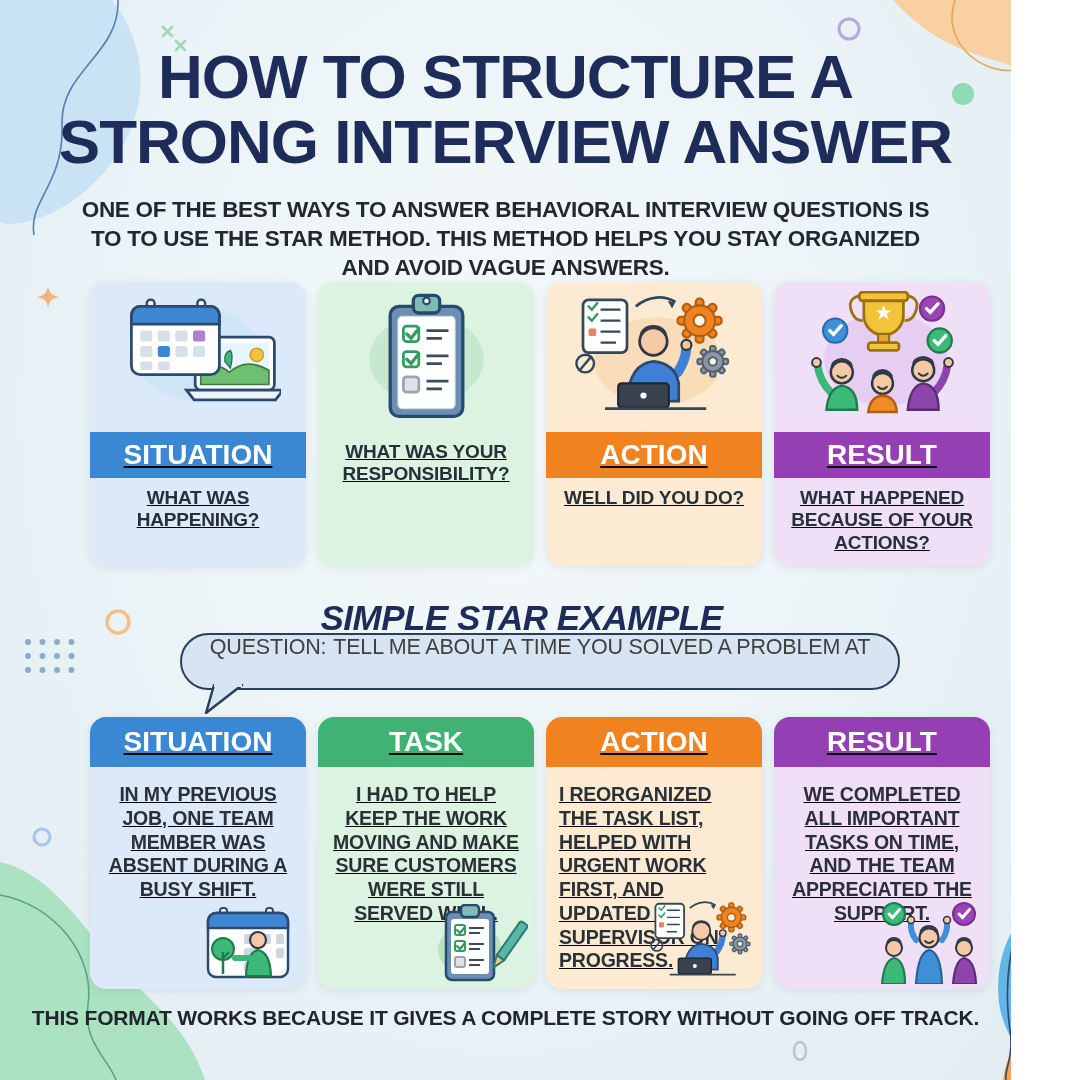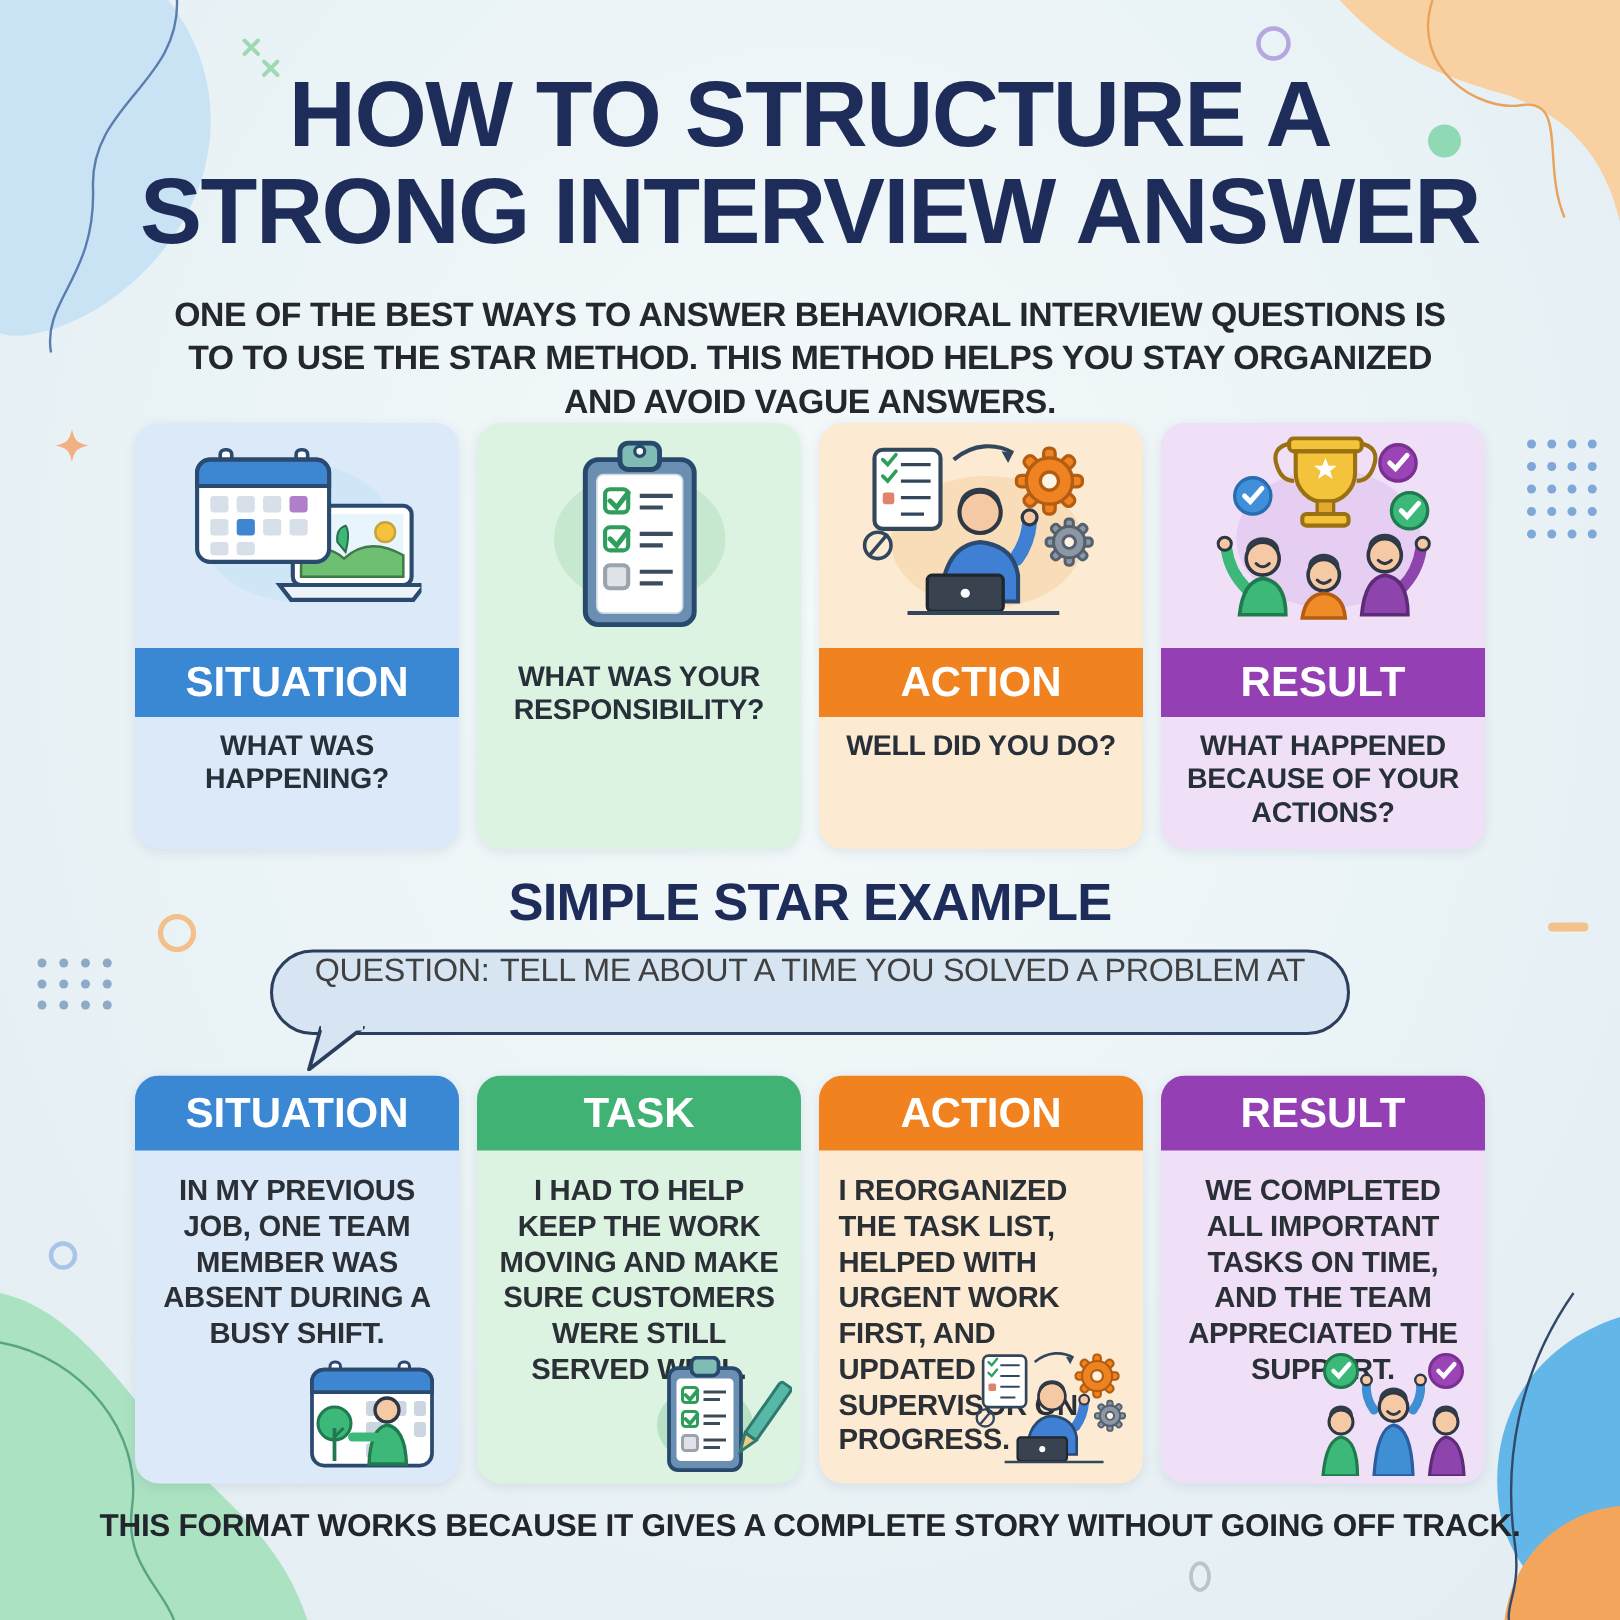--- a/index.html
+++ b/index.html
@@ -1,28 +1,28 @@
 <!DOCTYPE html>
 <html><head>
 <meta charset="utf-8">
 <style>
   html,body{margin:0;padding:0;}
   body{width:1080px;height:1080px;font-family:"Liberation Sans",sans-serif;}
-  .canvas{position:relative;width:1080px;height:1080px;overflow:hidden;
-    background:radial-gradient(ellipse at 50% 38%, #f5fafb 0%, #eaf3f6 55%, #e2edf2 100%);}
+  .canvas{position:relative;width:968px;height:1080px;overflow:hidden;
+    background:radial-gradient(ellipse at 50% 38%, #f5fafb 0%, #eaf3f6 55%, #e2edf2 100%);padding-left:43px;}
   .deco{position:absolute;inset:0;z-index:0;}
   .content{position:absolute;inset:0;z-index:1;}
 
   .title-block{position:absolute;top:44px;left:0;width:100%;text-align:center;}
   .title-block h1{margin:0 auto;width:940px;font-size:62px;line-height:1.05;font-weight:bold;
     color:#1e2c5a;letter-spacing:-1px;}
   .title-block p{margin:22px auto 0;width:880px;font-size:22.5px;line-height:1.28;font-weight:bold;
     color:#24272e;letter-spacing:-0.3px;}
 
-  .cards{position:absolute;left:90px;width:900px;display:flex;gap:12px;}
+  .cards{position:absolute;left:90px;width:900px;display:flex;gap:12px;text-decoration:underline;}
   .row1{top:282px;height:284px;}
   .row2{top:717px;height:272px;}
   .card,.card2{flex:1;border-radius:16px;overflow:hidden;display:flex;flex-direction:column;
     box-shadow:0 2px 8px rgba(40,60,90,.10);}
   .icon-area{height:150px;display:flex;align-items:center;justify-content:center;}
   .band{height:46px;display:flex;align-items:center;justify-content:center;color:#fff;
     font-size:28px;font-weight:bold;letter-spacing:0;}
   .q{flex:1;padding:9px 8px 6px;font-size:19px;font-weight:bold;text-align:center;color:#273039;
     line-height:1.18;letter-spacing:-0.2px;}
   .hdr{height:50px;display:flex;align-items:center;justify-content:center;color:#fff;
@@ -30,22 +30,22 @@
   .body2{flex:1;position:relative;padding:16px 10px 6px;font-size:19.5px;font-weight:bold;
     line-height:1.22;text-align:center;color:#2b2f36;letter-spacing:-0.2px;}
   .body2.align-left{text-align:left;padding-left:13px;}
   .mini{position:absolute;right:6px;bottom:5px;}
 
   .bg-blue{background:#dbe9f8;} .bg-green{background:#dcf3e2;}
   .bg-orange{background:#fcebd2;} .bg-purple{background:#efe0f8;}
   .hd-blue{background:#3a87d4;} .hd-green{background:#3fb274;}
   .hd-orange{background:#f0831f;} .hd-purple{background:#9440b4;}
 
-  .example-title{position:absolute;top:582px;left:0;width:100%;margin:0;text-align:center;
-    font-size:35px;font-weight:bold;color:#1e2c5a;letter-spacing:-0.5px;}
+  .example-title{position:absolute;top:582px;left:0;width:100%;margin:16px;text-align:center;
+    font-size:35px;font-weight:bold;color:#1e2c5a;letter-spacing:-0.5px;font-style:italic;}
 
   .bubble{position:absolute;top:633px;left:180px;width:720px;height:57px;box-sizing:border-box;
     border:2.5px solid #2c3e5e;border-radius:29px;background:#d6e5f1;display:flex;gap:7px;
     align-items:flex-start;justify-content:center;font-size:21.5px;font-weight:normal;color:#404040;
     letter-spacing:-0.2px;}
   .bubble .tail{position:absolute;left:20px;bottom:-26px;}
 
   .footer-line{position:absolute;top:1006px;left:0;width:100%;text-align:center;margin:0;
     font-size:21px;font-weight:bold;color:#22252b;letter-spacing:-0.2px;}
 </style>

